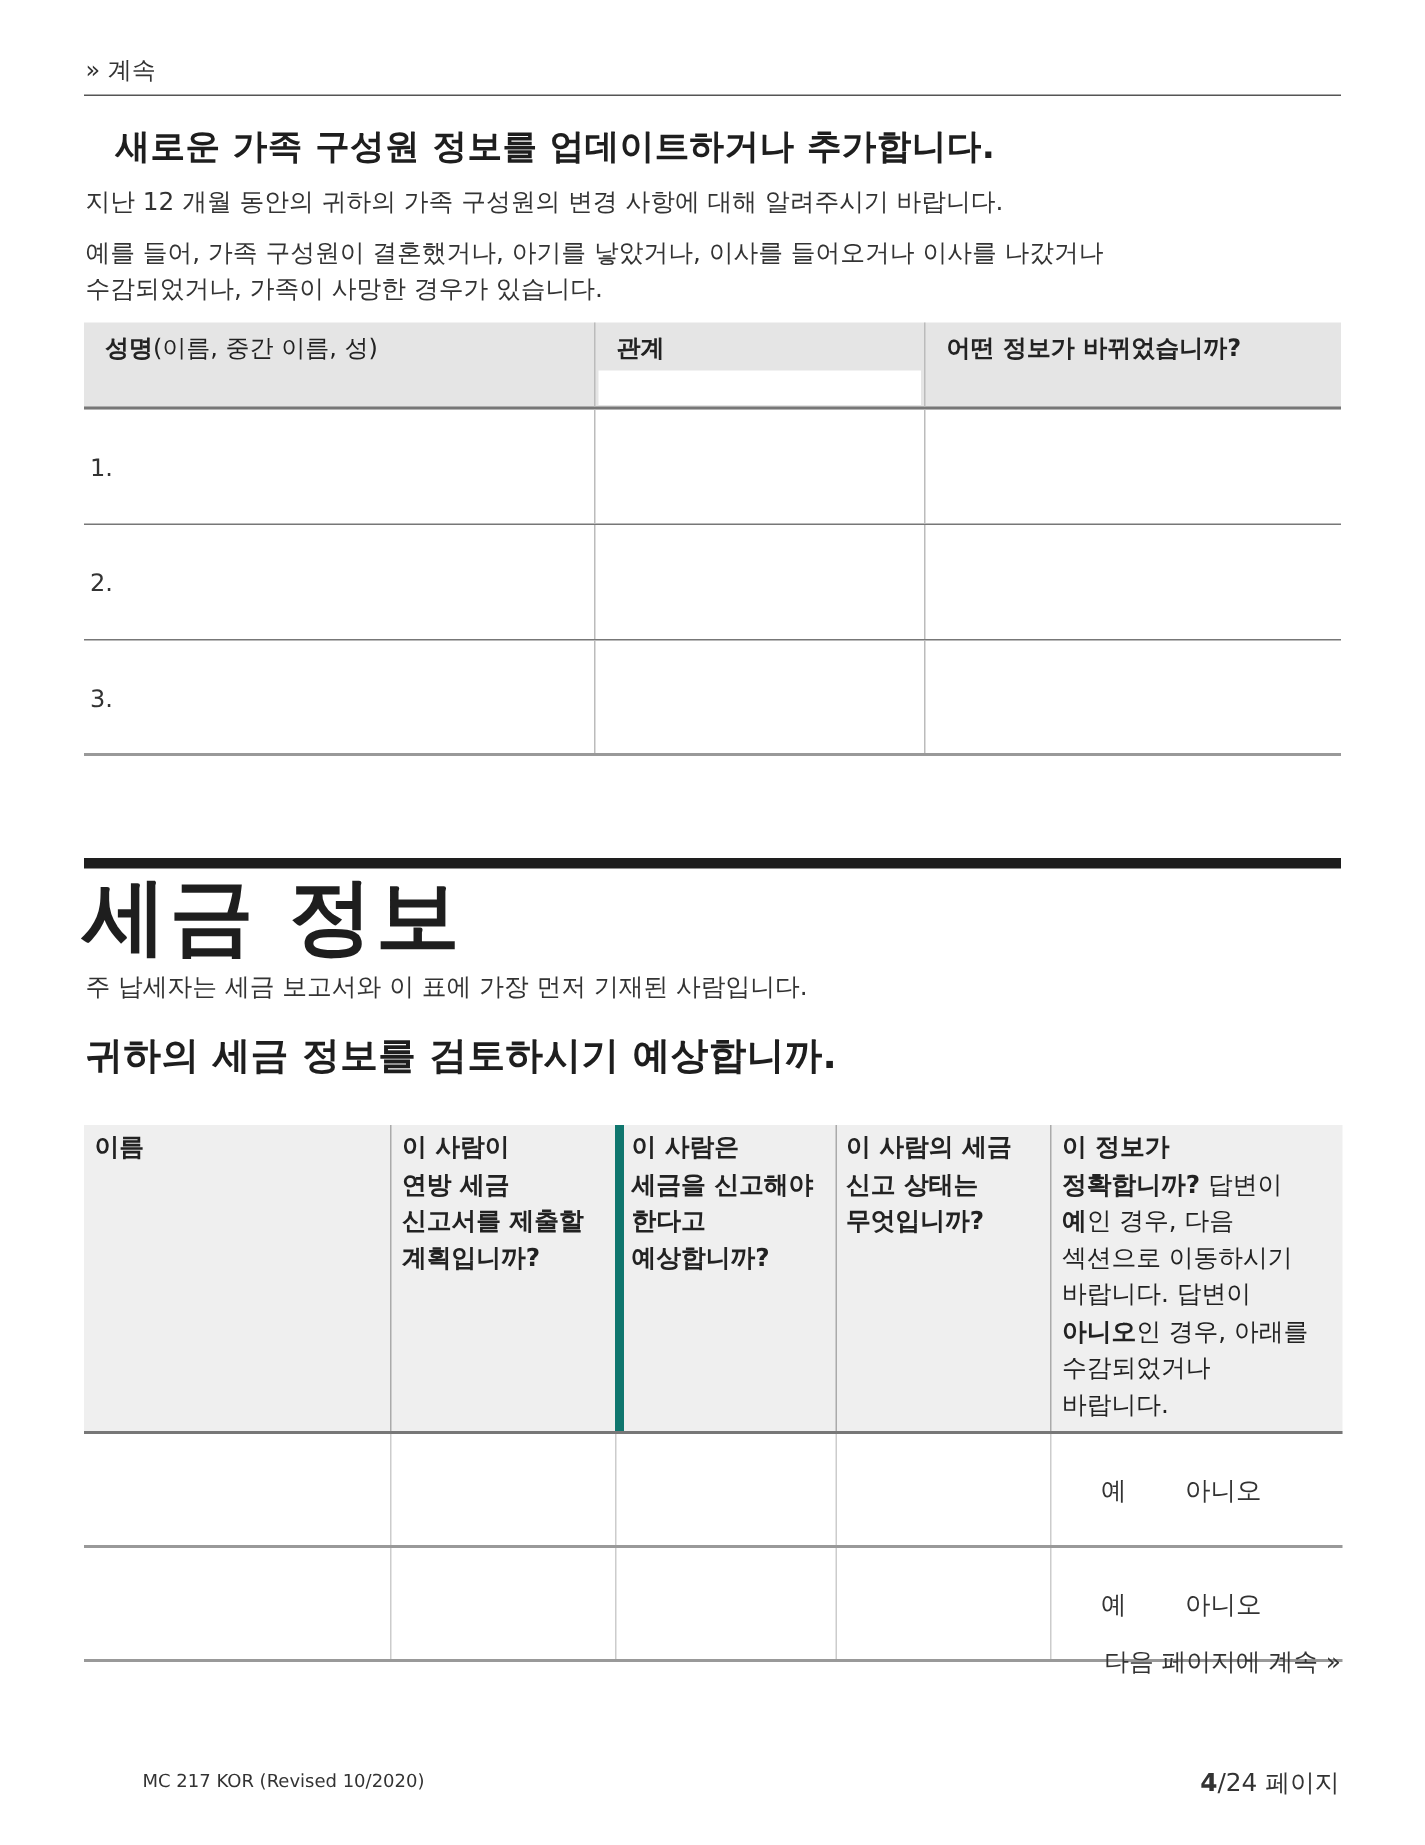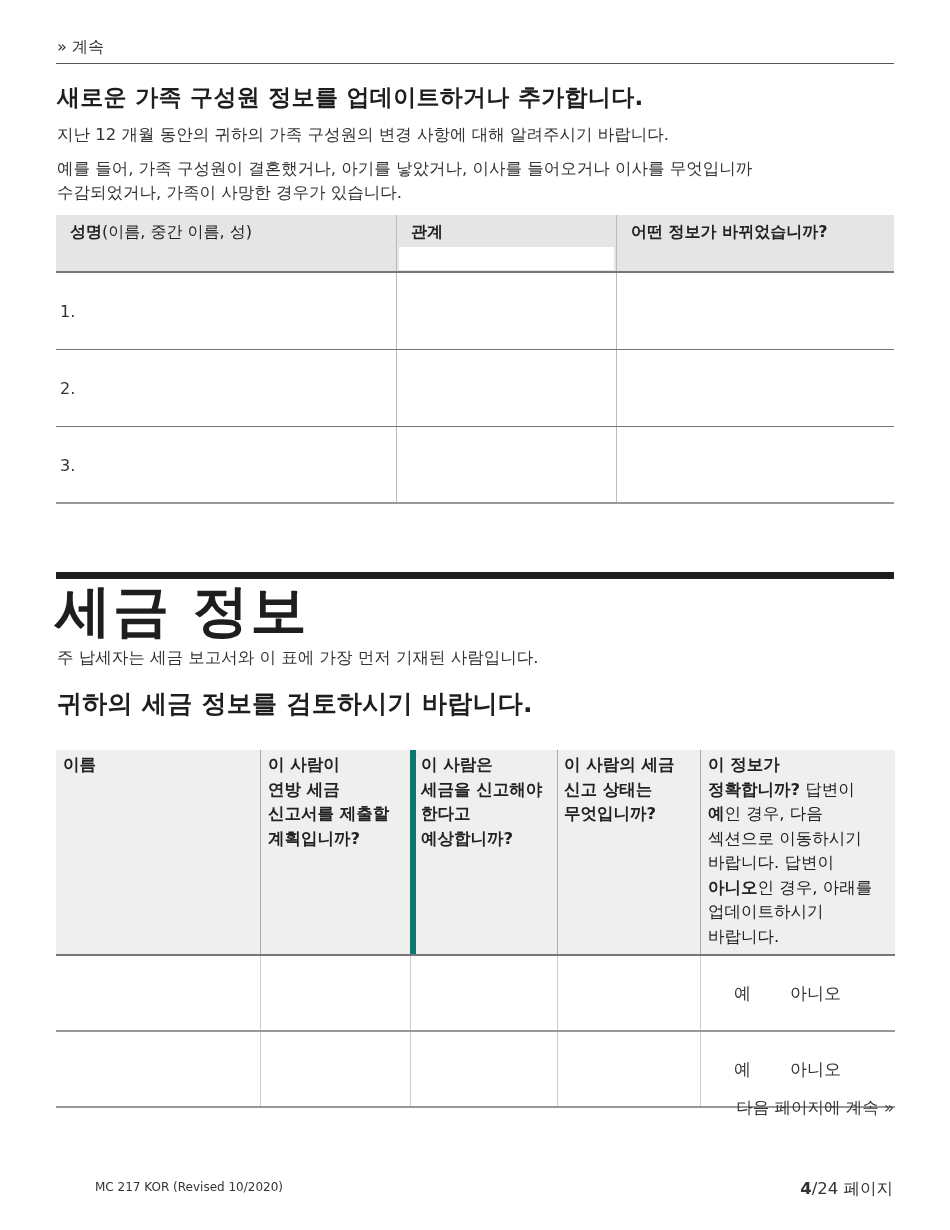--- a/index.html
+++ b/index.html
@@ -65,23 +65,23 @@
   .footer-left { position: absolute; left: 57px; top: 1180px; font-size: 12px; color: #333; margin-left: 38px; }
   .footer-right { position: absolute; right: 57px; top: 1178px; font-size: 16.5px; color: #333; }
   .footer-right b { font-weight: bold; }
 </style>
 </head>
 <body>
 
 <div class="continued-top">» 계속</div>
 <div class="top-rule"></div>
 
-<div class="h2" style="top:82px;">새로운 가족 구성원 정보를 업데이트하거나 추가합니다.</div>
+<div class="h2" style="top:82px;margin-left:20px;">새로운 가족 구성원 정보를 업데이트하거나 추가합니다.</div>
 <div class="p" style="top:123px;">지난 12 개월 동안의 귀하의 가족 구성원의 변경 사항에 대해 알려주시기 바랍니다.</div>
-<div class="p" style="top:157px;">예를 들어, 가족 구성원이 결혼했거나, 아기를 낳았거나, 이사를 들어오거나 이사를 무엇입니까</div>
+<div class="p" style="top:157px;">예를 들어, 가족 구성원이 결혼했거나, 아기를 낳았거나, 이사를 들어오거나 이사를 나갔거나</div>
 <div class="p" style="top:181px;">수감되었거나, 가족이 사망한 경우가 있습니다.</div>
 
 <div class="t1">
   <div class="t1-head">
     <div class="t1-col c1">
       <div class="t1-hlabel"><b>성명</b><span>(이름, 중간 이름, 성)</span></div>
     </div>
     <div class="t1-col c2">
       <div class="t1-hlabel">관계</div>
       <input class="rel-input" type="text" value="" style="">
@@ -110,21 +110,21 @@
         <span class="rownum">3.</span>
       </div>
     <div class="cell c2"></div>
     <div class="cell c3"></div>
   </div>
 </div>
 
 <div class="thick-rule"></div>
 <div class="h1">세금 정보</div>
 <div class="p" style="top:646px;">주 납세자는 세금 보고서와 이 표에 가장 먼저 기재된 사람입니다.</div>
-<div class="h2" style="top:687px; font-size:25px;">귀하의 세금 정보를 검토하시기 바랍니다.</div>
+<div class="h2" style="top:687px; font-size:25px;">귀하의 세금 정보를 검토하시기 예상합니까.</div>
 
 <div class="t2">
   <div class="t2-head">
     <div class="t2-col c1">
       <div class="t2-hlabel bold">이름</div>
     </div>
     <div class="t2-col c2">
       <div class="t2-hlabel bold">
         <div>이 사람이</div>
         <div>연방 세금</div>
@@ -148,21 +148,21 @@
       </div>
     </div>
     <div class="t2-col c5">
       <div class="t2-hlabel">
         <div><b>이 정보가</b></div>
         <div><b>정확합니까?</b><span> 답변이</span></div>
         <div><b>예</b><span>인 경우, 다음</span></div>
         <div>섹션으로 이동하시기</div>
         <div>바랍니다. 답변이</div>
         <div><b>아니오</b><span>인 경우, 아래를</span></div>
-        <div>업데이트하시기</div>
+        <div>수감되었거나</div>
         <div>바랍니다.</div>
       </div>
     </div>
   </div>
 
   <div class="t2-row">
     <div class="cell c2"></div>
     <div class="cell c3"></div>
     <div class="cell c4"></div>
     <div class="cell c5">

